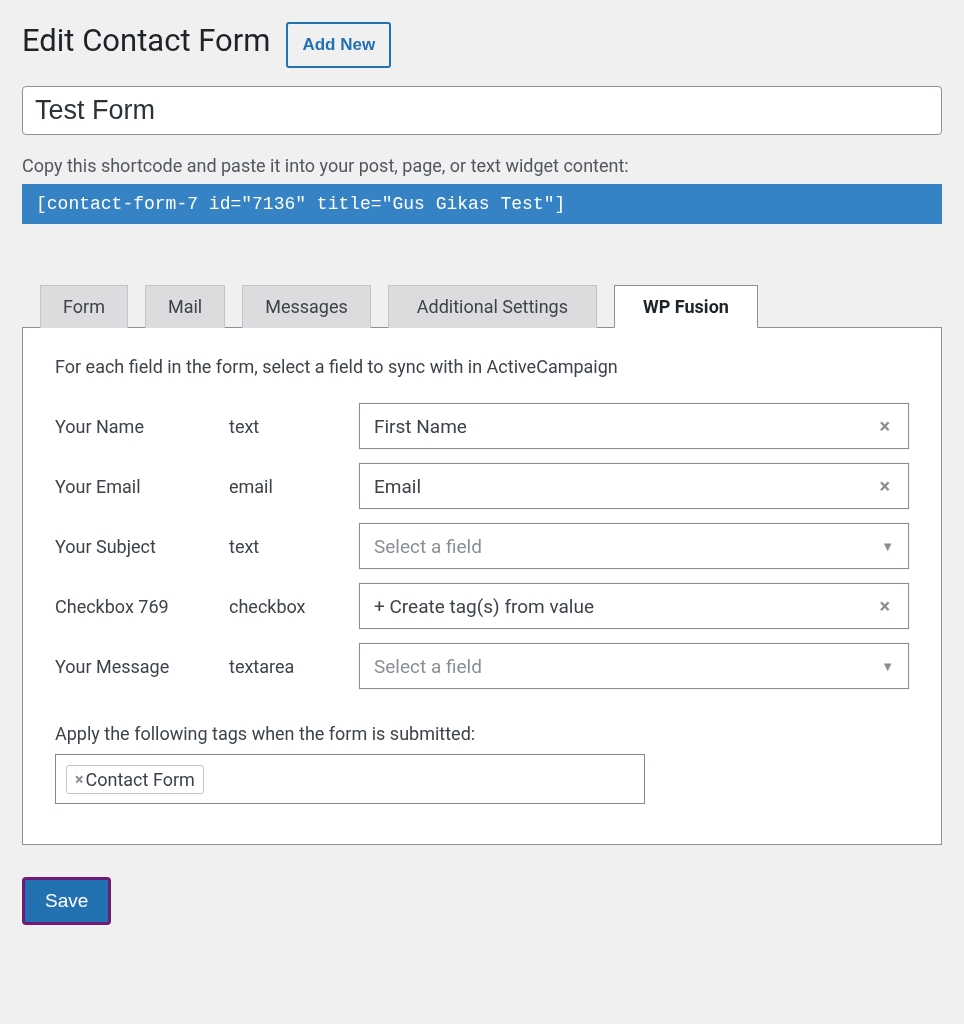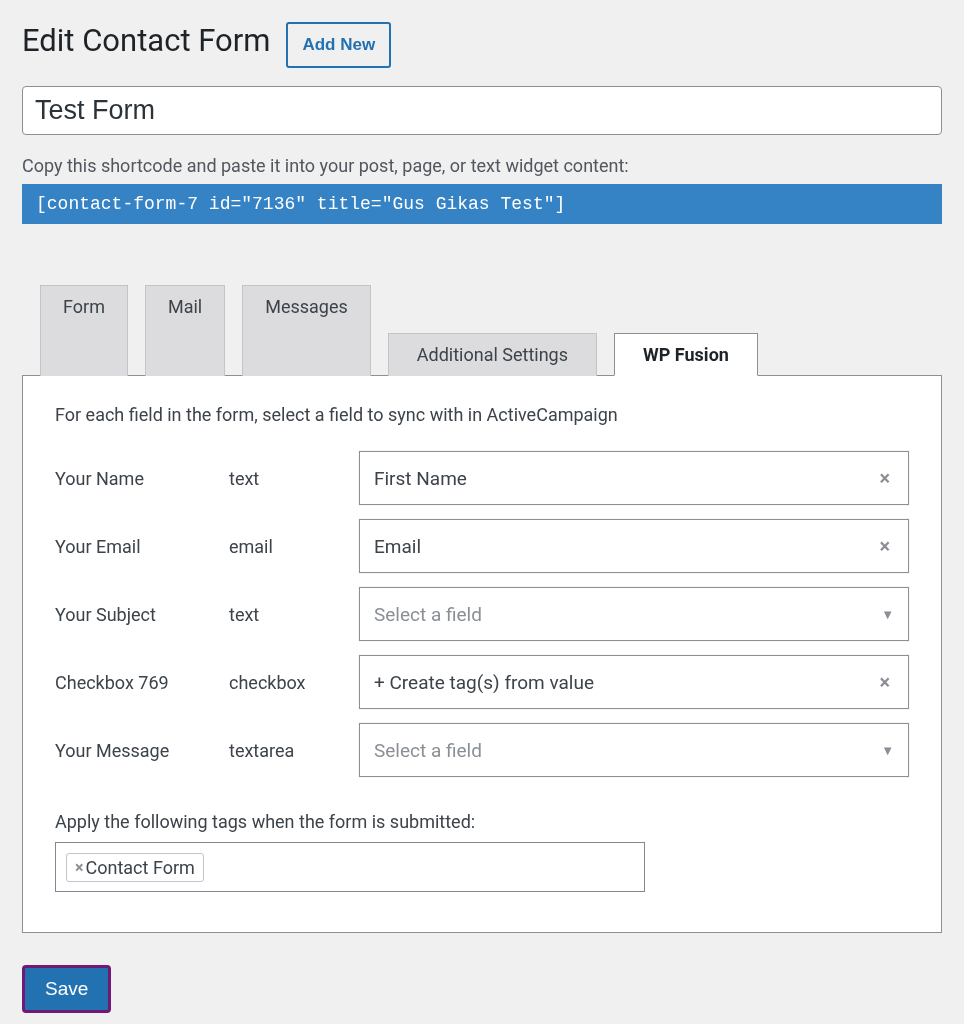--- a/index.html
+++ b/index.html
@@ -66,21 +66,21 @@
     background: #dcdcde;
     border: 1px solid #c3c4c7;
     border-bottom: none;
     padding: 10px 22px;
     font-size: 18px;
     color: #3c434a;
     cursor: pointer;
     position: relative;
     top: 1px;
   }
-  .tab.wide { padding: 10px 28px; margin-top: 48px; }
+  .tab.wide { padding: 10px 28px; }
   .tab.active {
     background: #fff;
     border: 1px solid #8c8f94;
     border-bottom: 1px solid #fff;
     font-weight: 700;
     color: #1d2327;
     text-align: right;
   }
   .panel {
     background: #fff;
@@ -105,21 +105,21 @@
     margin-bottom: 14px;
   }
   .map-label, .map-type {
     font-size: 18px;
     color: #3c434a;
   }
   .select-box {
     border: 1px solid #8c8f94;
     box-shadow: 0 0 0 1px rgba(0,0,0,0.03);
     background: #fff;
-    height: 54px;
+    height: 46px;
     display: flex;
     align-items: center;
     justify-content: space-between;
     padding: 0 14px;
     cursor: pointer;
     font-size: 19px;
   }
   .select-box .placeholder { color: #8a8f96; }
   .select-box .value { color: #3c434a; }
   .select-box .clear-x {

